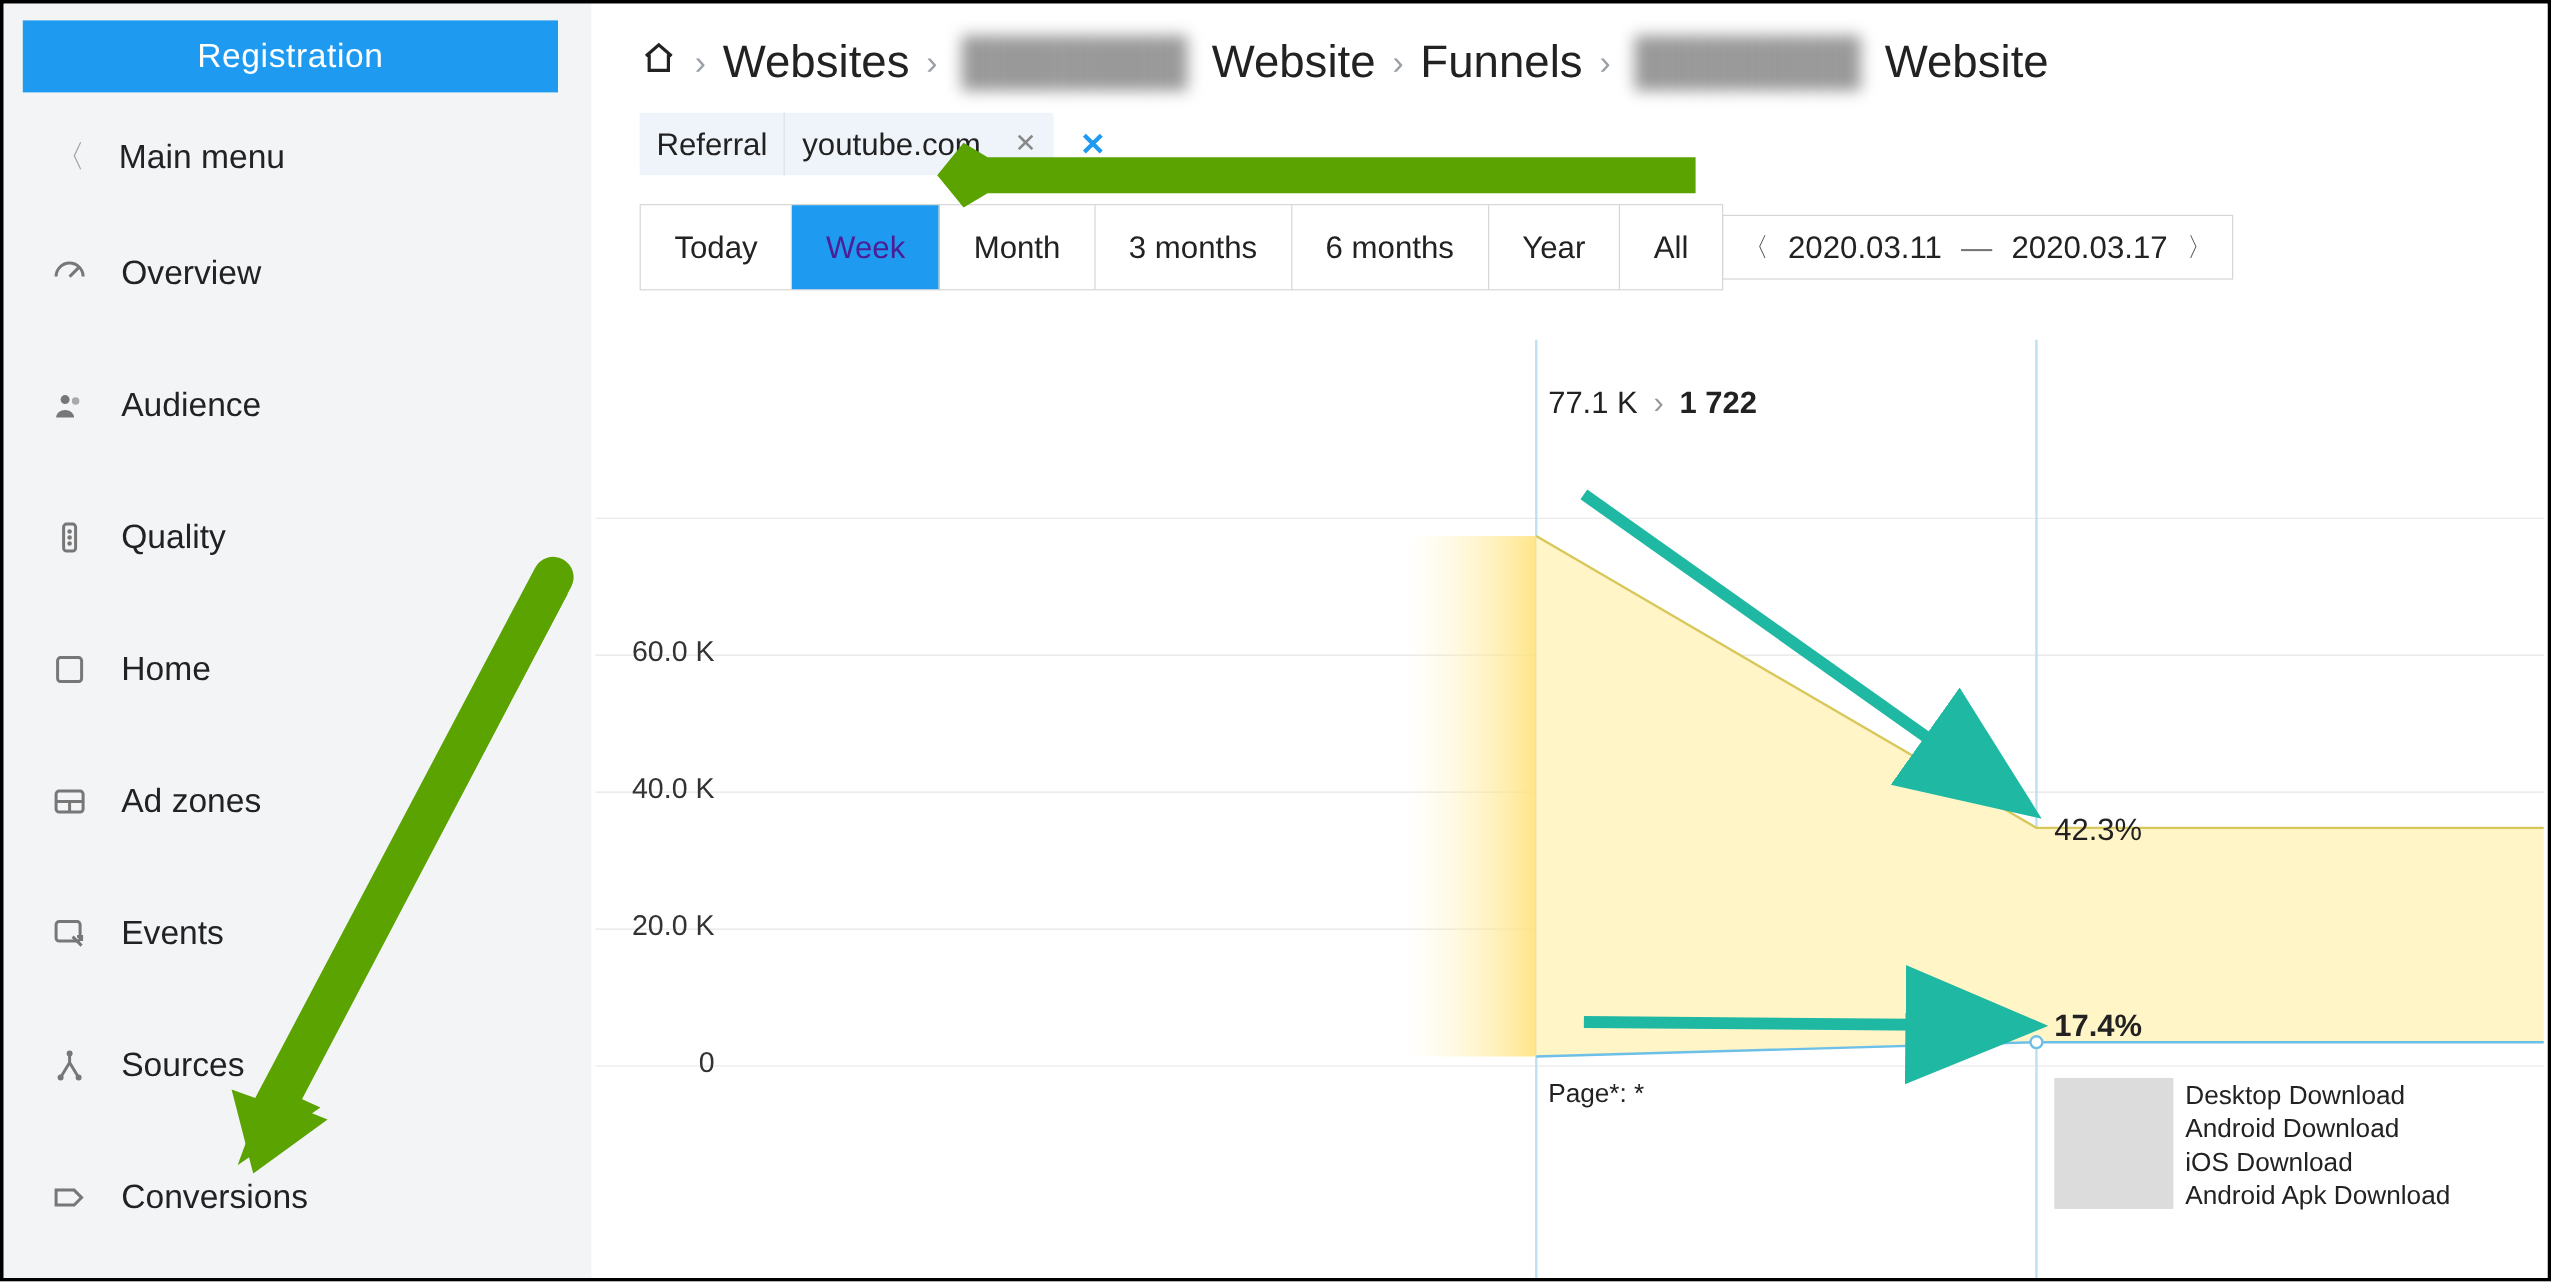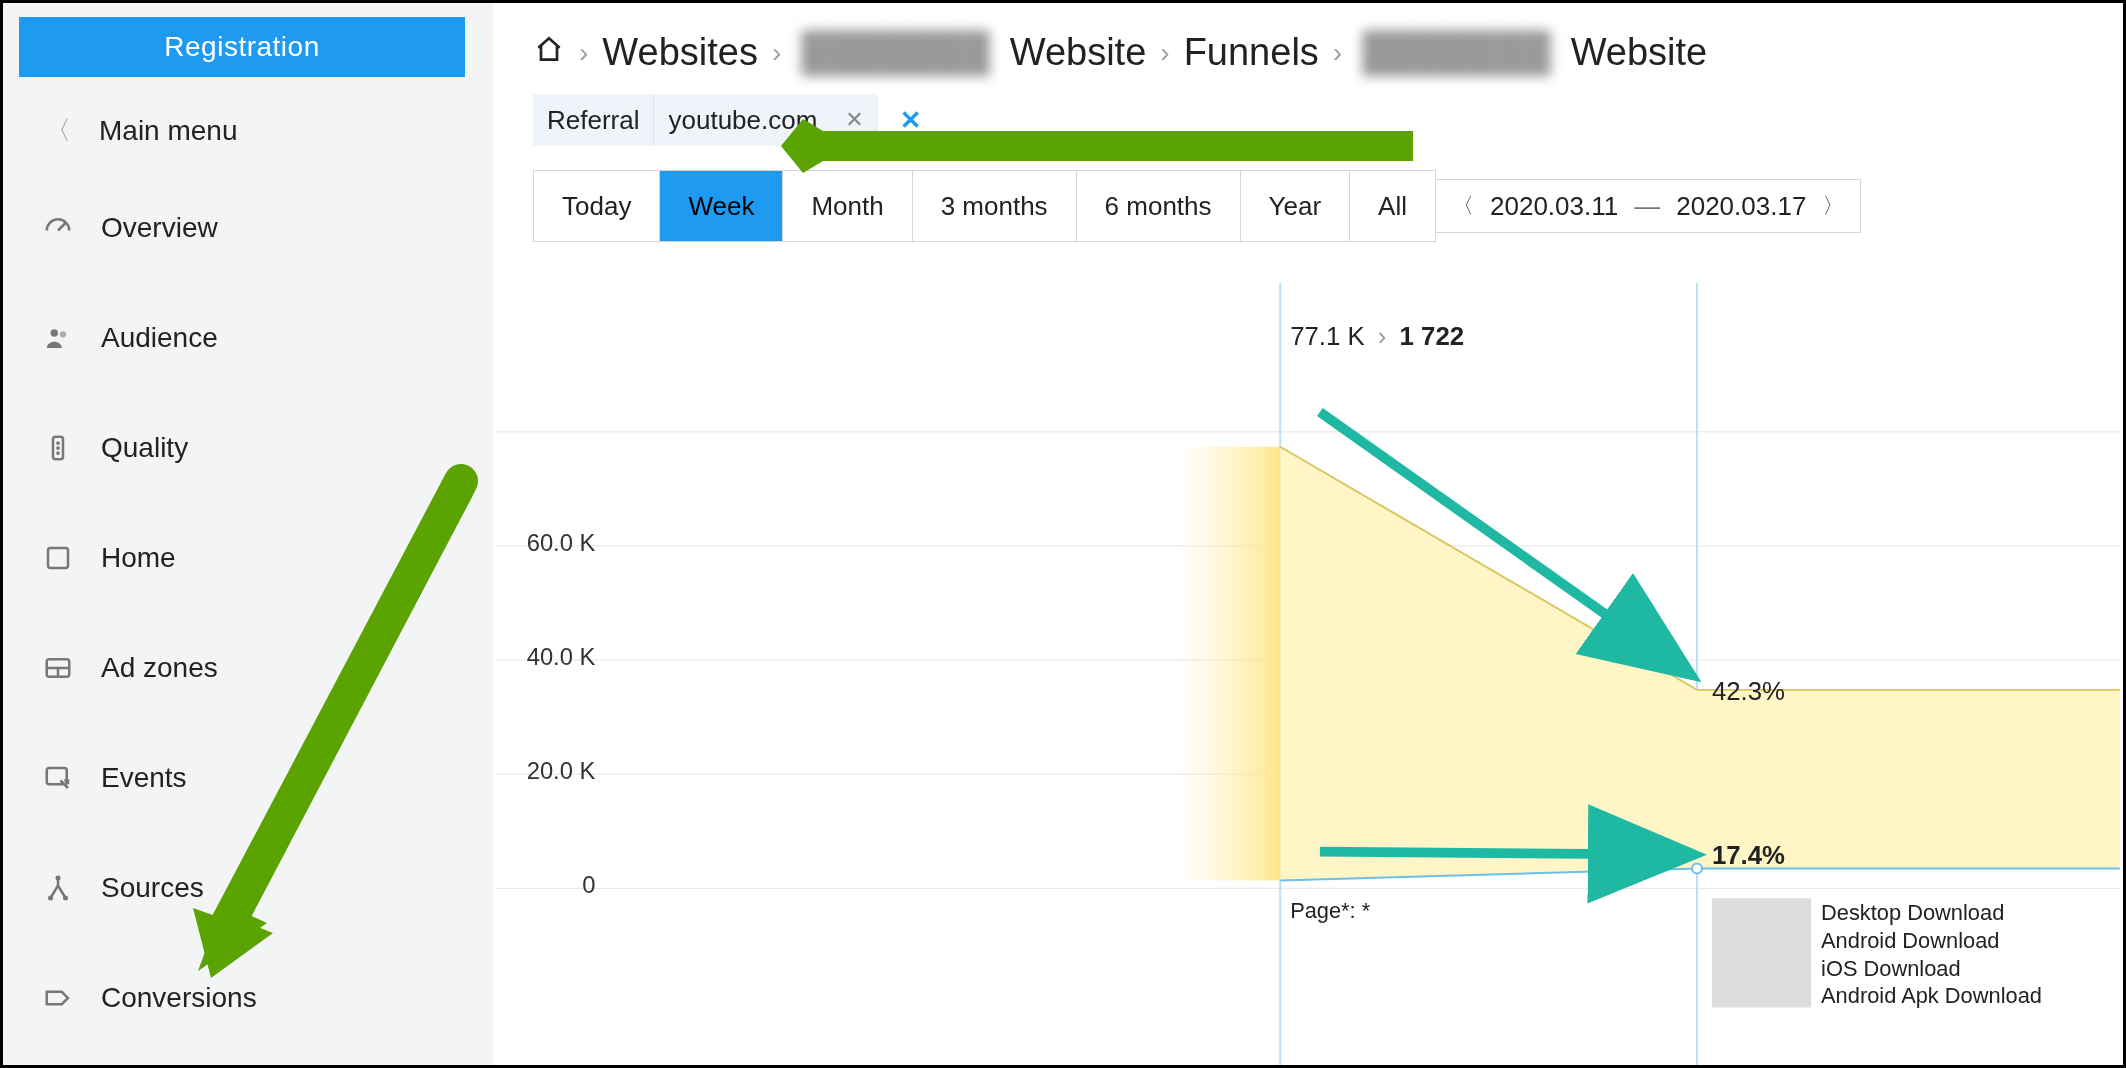--- a/index.html
+++ b/index.html
@@ -35,21 +35,21 @@
 .filter-chip { background: #eef4f9; display: flex; align-items: center; height: 52px; border-radius: 2px; justify-content: center; }
 .filter-chip .fk { padding: 0 14px; font-size: 26px; border-right: 1px solid #d9e0e6; height: 100%; display: flex; align-items: center; }
 .filter-chip .fv { padding: 0 14px; font-size: 26px; }
 .filter-chip .fx { padding: 0 14px; font-size: 22px; color: #888; cursor: pointer; }
 .filter-clear { color: #1e9bf0; font-size: 26px; font-weight: bold; cursor: pointer; padding: 0 8px; }
 
 .period-row { display: flex; align-items: center; padding: 0 40px 24px 40px; gap: 0; }
 .tabs { display: flex; border: 1px solid #d6d6d6; height: 72px; }
 .tab { padding: 0 28px; font-size: 26px; display: flex; align-items: center; cursor: pointer; border-right: 1px solid #d6d6d6; }
 .tab:last-child { border-right: none; }
-.tab.active { background: #1e9bf0; color: #000000; }
+.tab.active { background: #1e9bf0; color: #4c1d95; }
 .date-picker { display: flex; align-items: center; border: 1px solid #d6d6d6; height: 54px; margin-left: -1px; padding: 0 16px; font-size: 26px; gap: 16px; cursor: pointer; }
 .date-picker .dash { color: #777; }
 .date-picker .nav-arrow { color: #555; font-size: 22px; }
 
 .chart-wrap { position: absolute; left: 0; right: 0; bottom: 0; top: 280px; }
 .chart-svg { width: 100%; height: 100%; display: block; }
 .ytick { font-size: 24px; fill: #333; }
 .grid-line { stroke: #e5e5e5; stroke-width: 1; }
 .funnel-area { fill: #fff5c7; }
 .funnel-edge-top { stroke: #d8c75a; stroke-width: 2; fill: none; }

